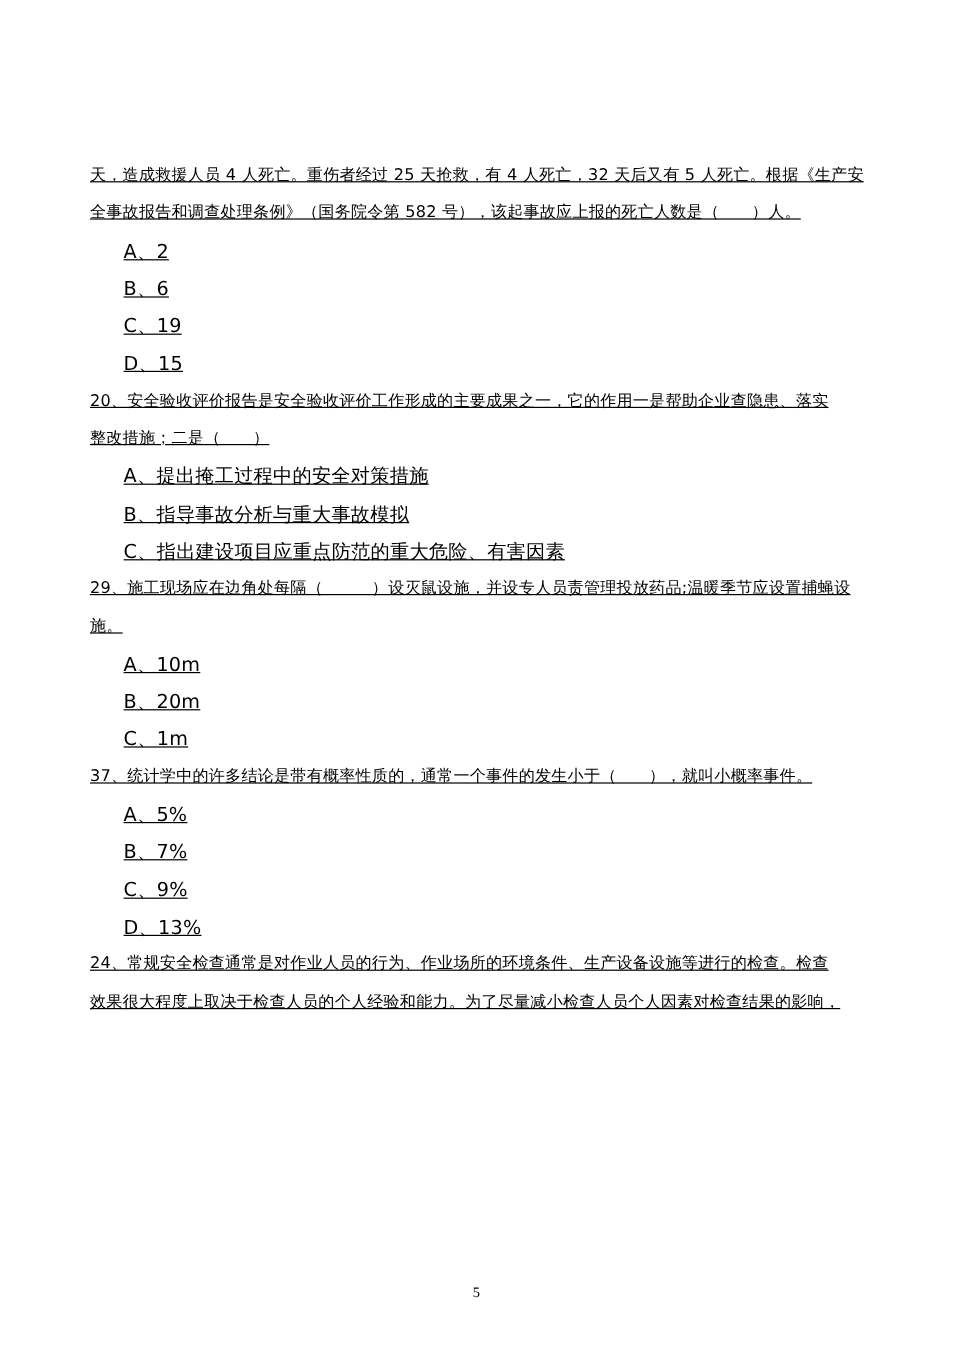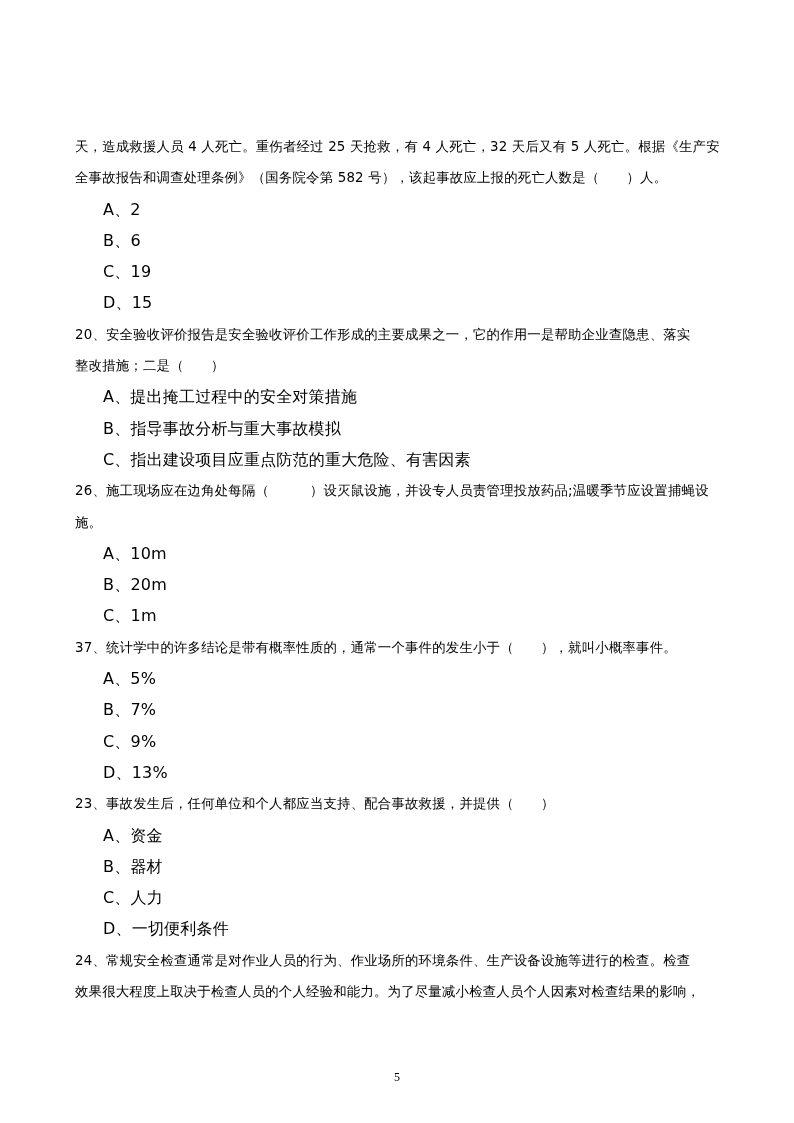--- a/index.html
+++ b/index.html
@@ -21,20 +21,21 @@
       top: 0;
       width: 794px;
       height: 1123px;
       background: #ffffff;
     }
     .content {
       position: absolute;
       left: 75px;
       top: 131px;
       width: 645px;
+      text-decoration: underline;
     }
     .line {
       height: 31.3px;
       line-height: 31.3px;
       font-size: 13.4px;
       white-space: nowrap;
       letter-spacing: 0.2px;
     }
     .line.opt {
       padding-left: 28px;
@@ -67,42 +68,35 @@
 
     <div>
       <div class="line">20、安全验收评价报告是安全验收评价工作形成的主要成果之一，它的作用一是帮助企业查隐患、落实</div>
       <div class="line">整改措施；二是（　　）</div>
       <div class="line opt">A、提出掩工过程中的安全对策措施</div>
       <div class="line opt">B、指导事故分析与重大事故模拟</div>
       <div class="line opt">C、指出建设项目应重点防范的重大危险、有害因素</div>
     </div>
 
     <div>
-      <div class="line">26、施工现场应在边角处每隔（　　　）设灭鼠设施，并设专人员责管理投放药品;温暖季节应设置捕蝇设</div>
+      <div class="line">29、施工现场应在边角处每隔（　　　）设灭鼠设施，并设专人员责管理投放药品;温暖季节应设置捕蝇设</div>
       <div class="line">施。</div>
       <div class="line opt">A、10m</div>
       <div class="line opt">B、20m</div>
       <div class="line opt">C、1m</div>
     </div>
 
     <div>
       <div class="line">37、统计学中的许多结论是带有概率性质的，通常一个事件的发生小于（　　），就叫小概率事件。</div>
       <div class="line opt">A、5%</div>
       <div class="line opt">B、7%</div>
       <div class="line opt">C、9%</div>
       <div class="line opt">D、13%</div>
     </div>
 
-    <div>
-      <div class="line">23、事故发生后，任何单位和个人都应当支持、配合事故救援，并提供（　　）</div>
-      <div class="line opt">A、资金</div>
-      <div class="line opt">B、器材</div>
-      <div class="line opt">C、人力</div>
-      <div class="line opt">D、一切便利条件</div>
-    </div>
 
     <div>
       <div class="line">24、常规安全检查通常是对作业人员的行为、作业场所的环境条件、生产设备设施等进行的检查。检查</div>
       <div class="line">效果很大程度上取决于检查人员的个人经验和能力。为了尽量减小检查人员个人因素对检查结果的影响，</div>
     </div>
 
   </div>
 
   <div class="page-number">5</div>
 </div>

